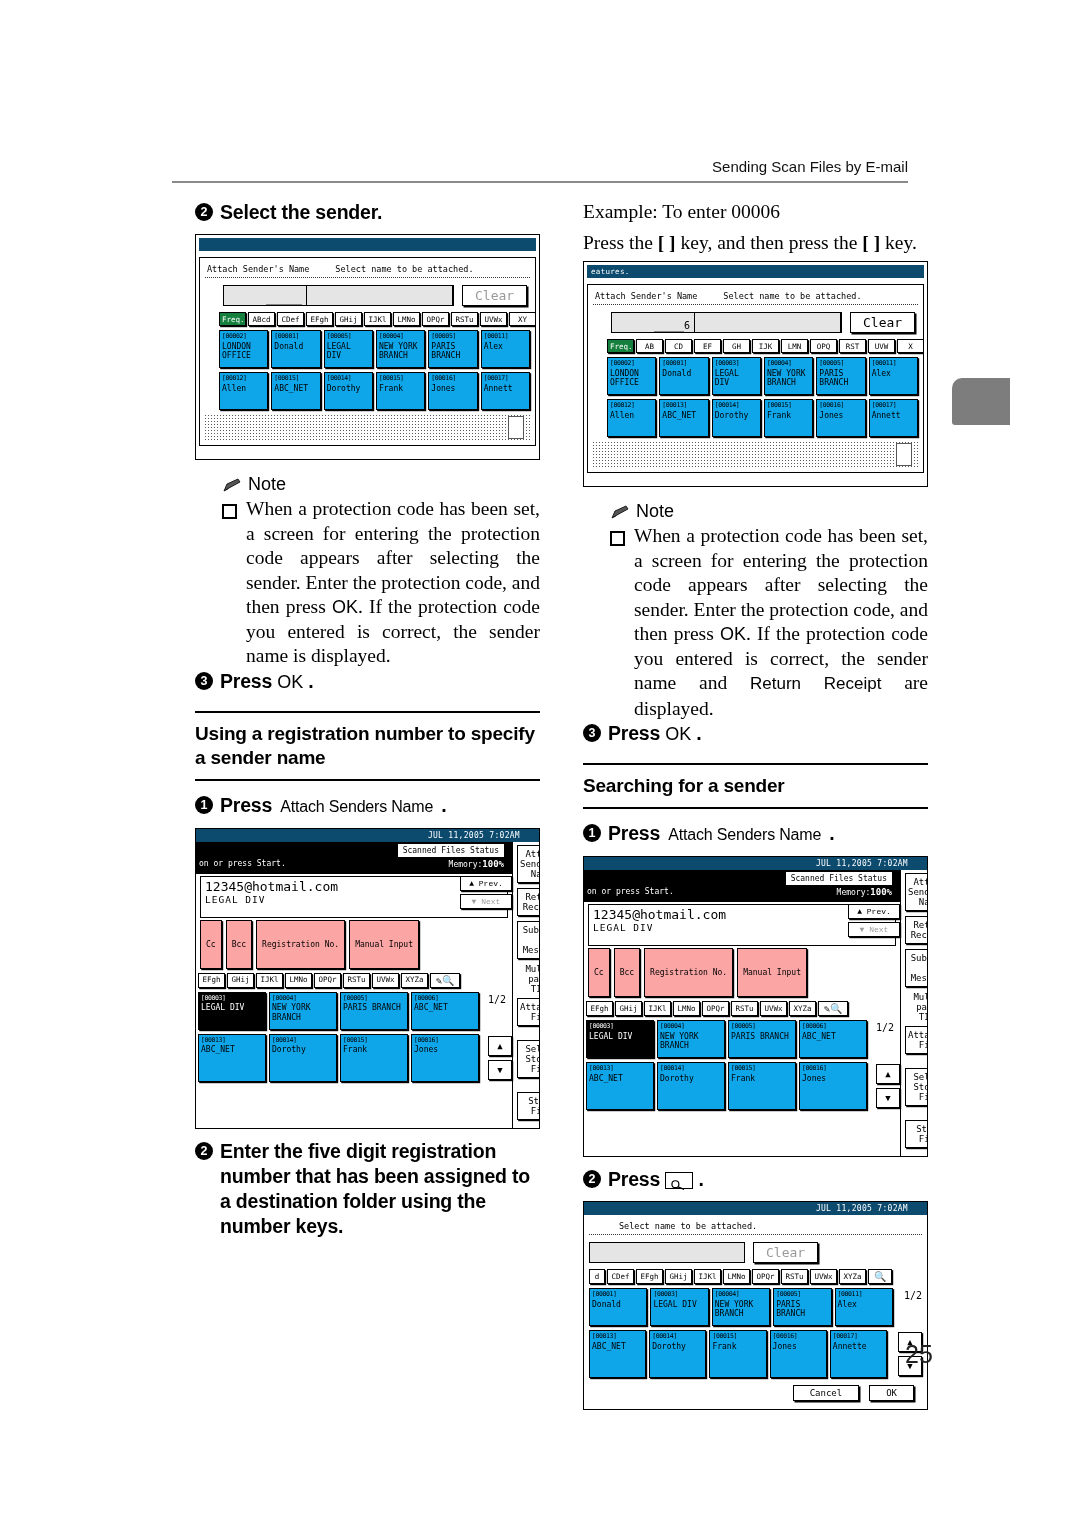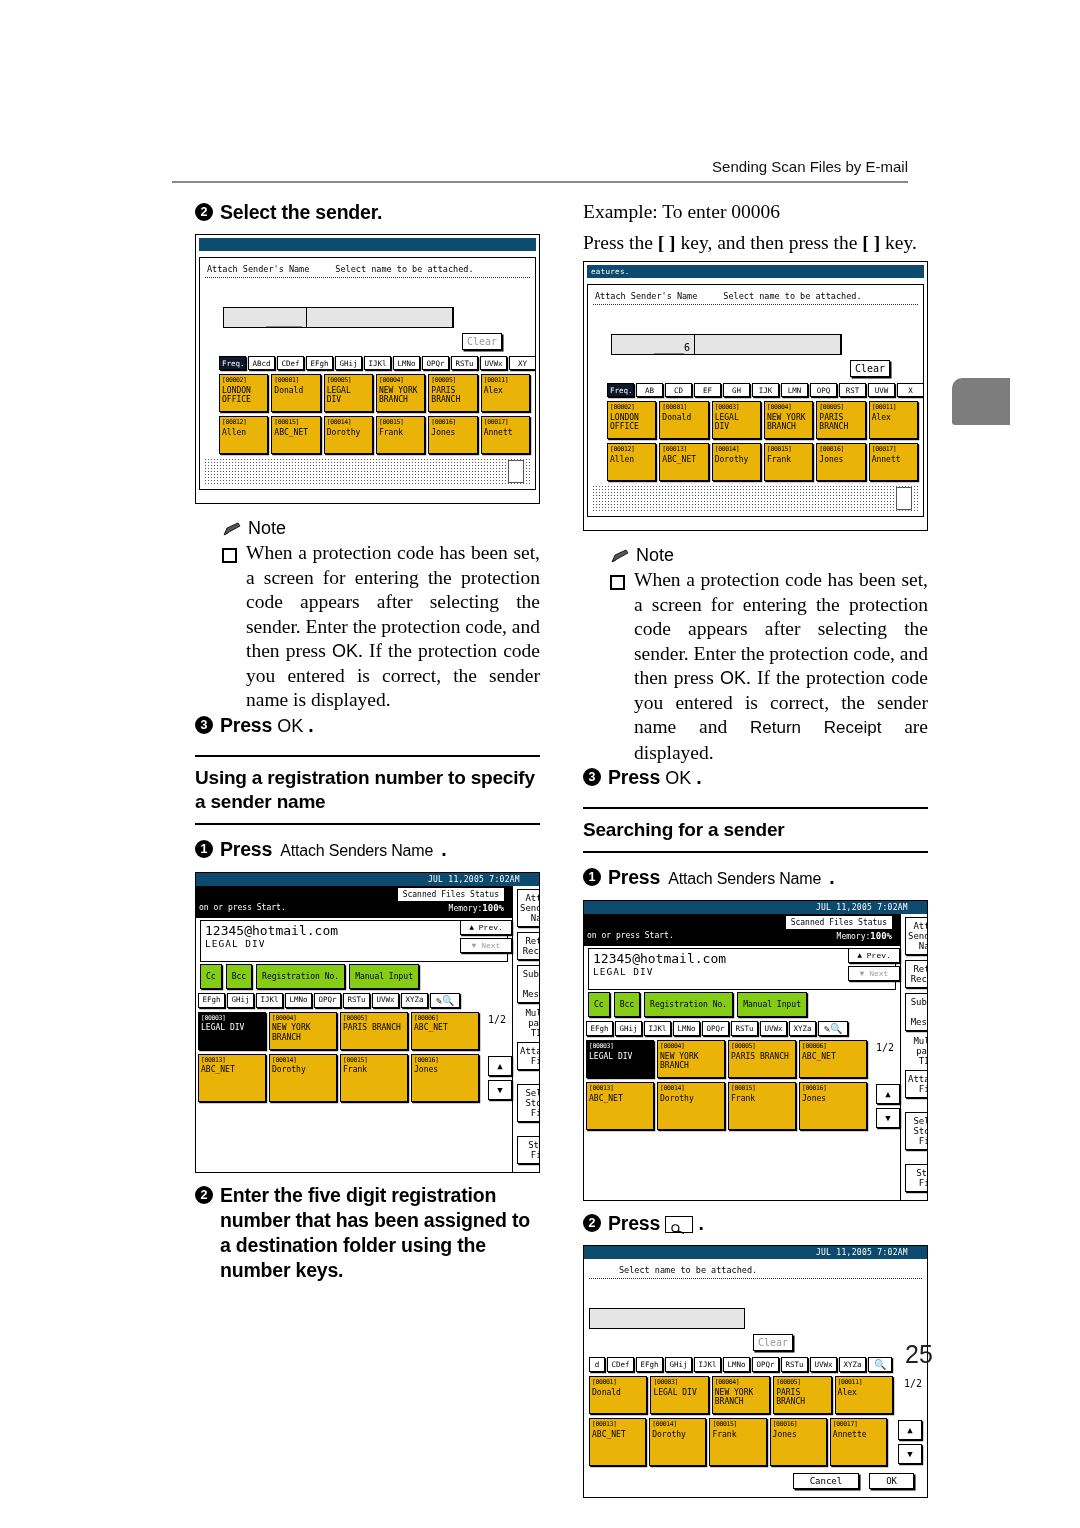--- a/index.html
+++ b/index.html
@@ -111,38 +111,37 @@
     border-bottom:1px dotted #333;white-space:nowrap;
   }
   .entryrow{display:flex;align-items:center;gap:8px;margin:7px 0 6px 18px;}
   .entryfield{
     display:flex;border:1.5px solid #000;height:19px;background:#e5e5e5;gap:9px;
   }
   .entryfield .seg{border-right:1.5px solid #000;width:78px;font-size:10px;
     display:flex;align-items:flex-end;justify-content:flex-end;padding:0 4px 1px 0;}
   .entryfield .seg2{width:132px;}
   .clearbtn{
-    border:1.5px solid #000;padding:2px 4px;font-size:10px;background:#fff;
+    border:1.5px solid #000;padding:2px 12px;font-size:13px;background:#fff;
     box-shadow:1.5px 1.5px 0 #000;
-    margin-top:48px;
   }
   .clearbtn.dim{color:#9a9a9a;}
 
   .tabrow{display:flex;gap:2px;margin:4px 0 4px 14px;}
   .tab{
     border:1.2px solid #000;font-size:7.5px;padding:1.5px 2px;background:#fff;
     min-width:21px;text-align:center;box-shadow:1.2px 1.2px 0 #000;
   }
-  .tab.sel{background:#0f172a;color:#fff;}
+  .tab.sel{background:#15803d;color:#fff;}
   .tab.clip{overflow:hidden;}
 
   .grid{margin-left:14px;}
   .gridrow{display:flex;gap:3px;margin-bottom:4px;}
   .cell{
-    border:1.2px solid #000;width:62px;min-height:34px;background:#eab308;
+    border:1.2px solid #000;width:62px;min-height:34px;background:#0ea5e9;
     font-size:8px;line-height:9.5px;padding:1px 2px;box-shadow:1.2px 1.2px 0 #000;
   }
   .cell .id{font-size:6.5px;letter-spacing:-0.4px;display:block;}
   .cell.sel{background:#000;color:#fff;}
 
   .dither{
     height:26px;margin-top:3px;position:relative;
     background:
       repeating-linear-gradient(90deg,#000 0 1px,#fff 1px 3px),
       repeating-linear-gradient(0deg,#000 0 1px,#fff 1px 3px);
@@ -167,21 +166,21 @@
     border:1.5px solid #000;margin:2px 4px 0 4px;padding:2px 4px;position:relative;
     min-height:36px;
   }
   .dest .mail{font-size:13px;}
   .dest .legal{font-size:9.5px;letter-spacing:1px;}
   .dest .dlabel{position:absolute;right:8px;top:2px;font-size:8.5px;}
   .dest .dnum{position:absolute;right:16px;top:14px;font-size:16px;
     font-family:"Liberation Serif",serif;}
   .btnrow{display:flex;gap:4px;margin:2px 4px;}
   .minibtn{
-    border:1.2px solid #000;font-size:8px;padding:7px 5px;background:#84cc16;
+    border:1.2px solid #000;font-size:8px;padding:19px 5px;background:#fca5a5;
     box-shadow:1.2px 1.2px 0 #000;
   }
 
   .navcol{
     position:absolute;right:0;top:34px;width:52px;font-family:Liberation Mono, monospace;
   }
   .navbtn{
     border:1.2px solid #000;font-size:8px;padding:2px 3px;margin-bottom:3px;
     background:#fff;text-align:center;box-shadow:1.2px 1.2px 0 #000;
   }

